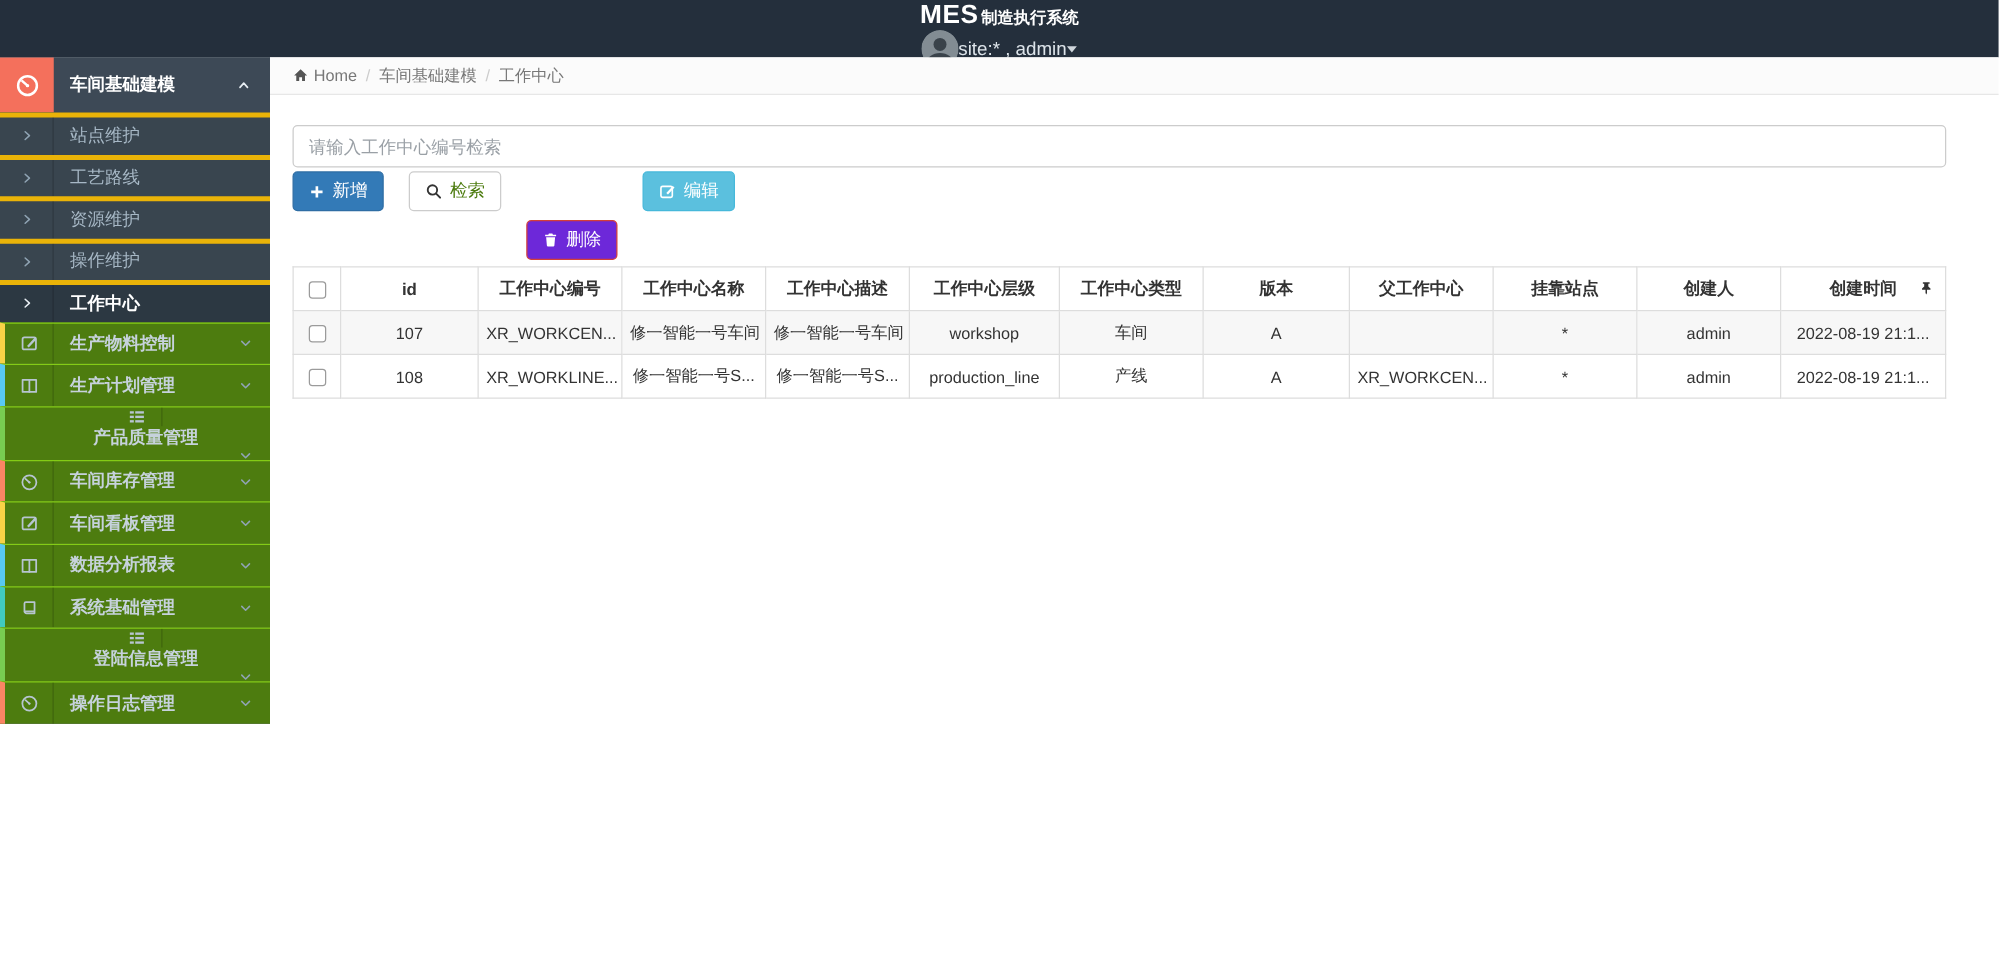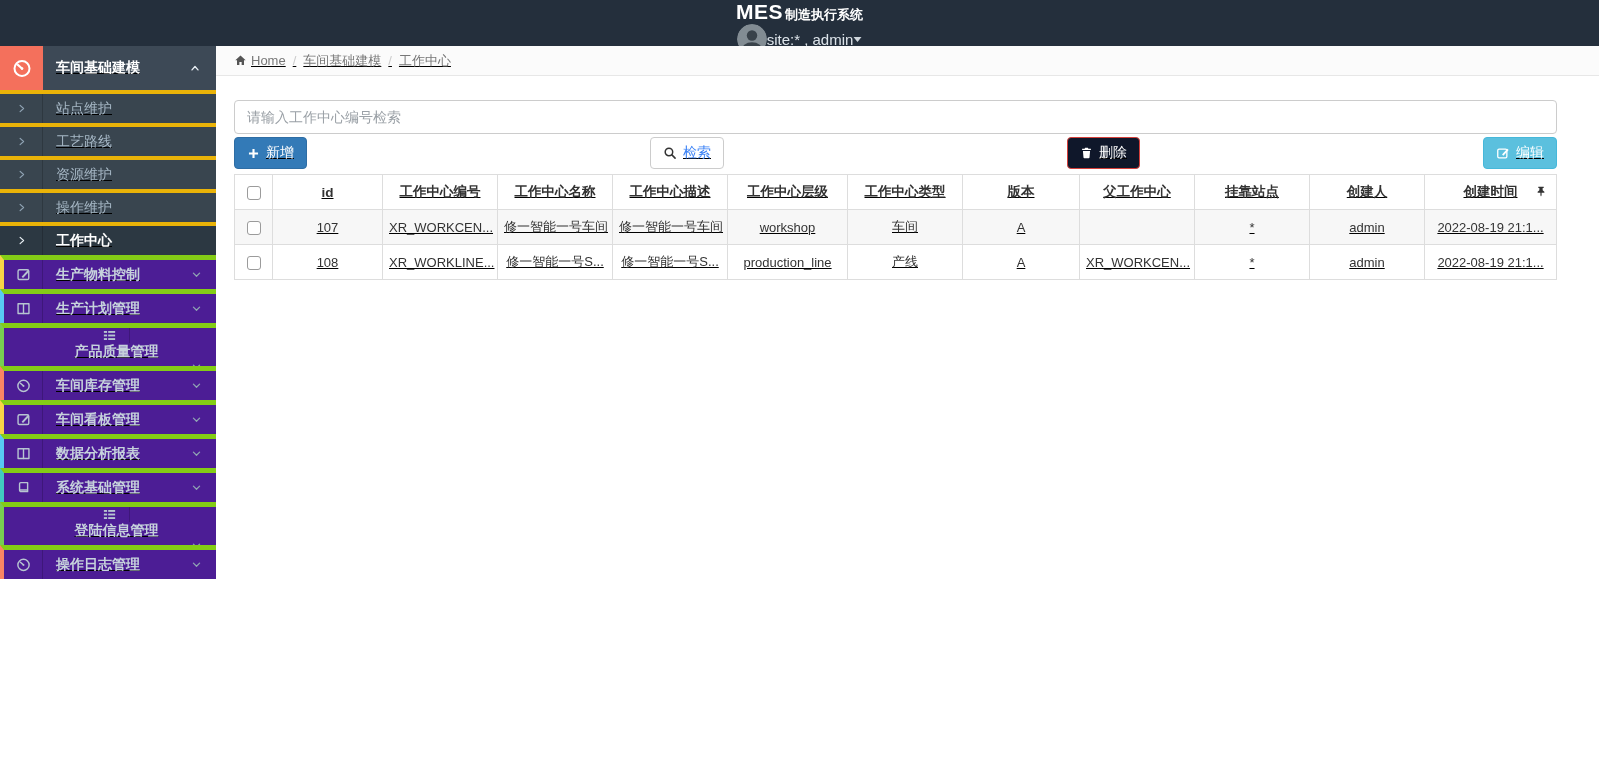--- a/index.html
+++ b/index.html
@@ -9,38 +9,38 @@
   
   .navbar { height:46px; background:#242f3c; display:flex; align-items:center;
             justify-content:space-between; padding:0 16px;flex-direction:column; }
   .logo { display:flex; align-items:baseline; color:#fff; }
   .logo .mes { font-size:21px; font-weight:bold; letter-spacing:.5px; }
   .logo .rest { font-size:13px; font-weight:bold; margin-left:2px; }
   .userbox { display:flex; align-items:center; gap:0; color:#dde4ea; font-size:15px; }
   .avatar { width:30px; height:30px; border-radius:50%; overflow:hidden; flex:0 0 auto; }
 
   
-  .app { display:flex; height:533px;text-decoration:underline; }
+  .app { display:flex; height:533px; }
 
   
   .sidebar { width:216px; background:#3a4651; display:flex; flex-direction:column; flex:0 0 auto; }
   .grp-head { height:44px; background:#3d4956; display:flex; align-items:center; }
   .grp-ico { width:43px; height:44px; background:#f4705c; display:flex; align-items:center; justify-content:center; }
   .grp-label { margin-left:13px; color:#fff; font-size:14px; font-weight:bold; }
   .grp-chev { margin-left:auto; margin-right:15px; display:flex; }
 
   .sub-item { height:42px; background:#39454f; border-top:4px solid #eab308;
               display:flex; align-items:center; cursor:pointer; }
   .sub-ico { width:43px; height:100%; display:flex; align-items:center; justify-content:center;
              border-right:1px solid rgba(0,0,0,.18); }
   .sub-label { margin-left:13px; color:#a7b8c6; font-size:14px; }
   .sub-item.active { background:#2c3842; }
   .sub-item.active .sub-label { color:#fff; font-weight:bold; }
 
-  .menu-item { height:43px; background:#4c1d95; border-top:5px solid #84cc16;
+  .menu-item { height:43px; background:#4d7c0f; border-top:1px solid #84cc16;
                display:flex; align-items:center; border-left:4px solid transparent; cursor:pointer; }
   .ico-col { width:39px; height:100%; display:flex; align-items:center; justify-content:center;
              border-right:1px solid rgba(0,0,0,.18); }
   .mi-label { margin-left:13px; color:#c6d2dc; font-size:14px; font-weight:bold; }
   .mi-chev { margin-left:auto; margin-right:14px; display:flex; }
   .acc-yellow { border-left-color:#f8d347; }
   .acc-blue   { border-left-color:#58c9f3; }
   .acc-teal   { border-left-color:#41cac0; }
   .acc-green  { border-left-color:#78cd51;flex-direction:column; }
   .acc-red    { border-left-color:#fa8564; }
@@ -51,27 +51,27 @@
   .breadcrumb { height:30px; background:#fbfbfb; border-bottom:1px solid #e7e7e7;
                 display:flex; align-items:center; padding:0 18px; font-size:13px; color:#777; gap:7px; }
   .crumb-sep { color:#ccc; }
   .crumb-link { color:#777; cursor:pointer; display:flex; align-items:center; gap:4px; }
 
   .main { padding:24px 42px 0 18px; }
   .search-input { width:100%; height:34px; border:1px solid #ccc; border-radius:4px;
                   padding:6px 12px; font-size:14px; color:#4c1d95; outline:none; }
   .search-input::placeholder { color:#9aa0a6; }
 
-  .btn-row { margin-top:3px; display:flex; gap:3px;justify-content:space-between; }
+  .btn-row { margin-top:3px; display:flex; gap:20px; }
   .btn { height:32px; display:inline-flex; align-items:center; gap:6px; padding:0 12px;
          border-radius:4px; font-size:14px; border:1px solid transparent; cursor:pointer;
          font-family:inherit; }
   .btn-primary { background:#337ab7; border-color:#2e6da4; color:#fff; }
-  .btn-default { background:#fff; border-color:#ccc; color:#3b82f6; }
-  .btn-danger  { background:#0f172a; border-color:#d43f3a; color:#fff; }
+  .btn-default { background:#fff; border-color:#ccc; color:#4d7c0f; }
+  .btn-danger  { background:#6d28d9; border-color:#d43f3a; color:#fff;margin-top:39px; }
   .btn-info    { background:#5bc0de; border-color:#46b8da; color:#fff; }
 
   table.grid { margin-top:5px; border-collapse:collapse; table-layout:fixed; width:1322px;
                font-size:13px; color:#333; }
   .grid th, .grid td { border:1px solid #ddd; height:35px; text-align:center; padding:0 6px;
                        overflow:hidden; white-space:nowrap; }
   .grid th { font-weight:bold; font-size:13.5px; }
   .grid tbody tr:first-child td { background:#f7f7f7; }
   .th-time { position:relative; }
   .th-time .pin { position:absolute; right:9px; top:10px; cursor:pointer; }

